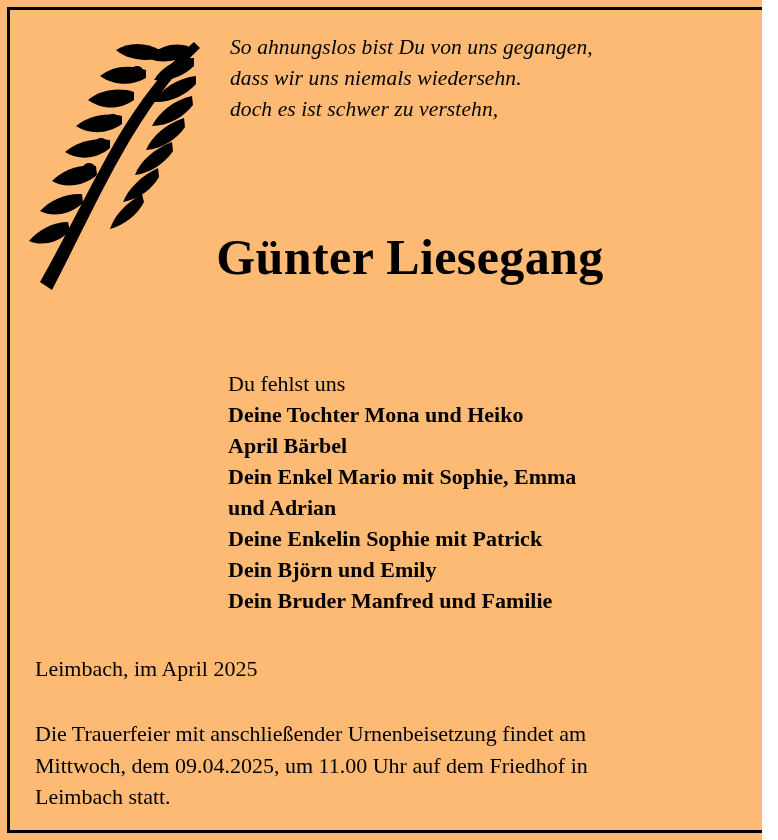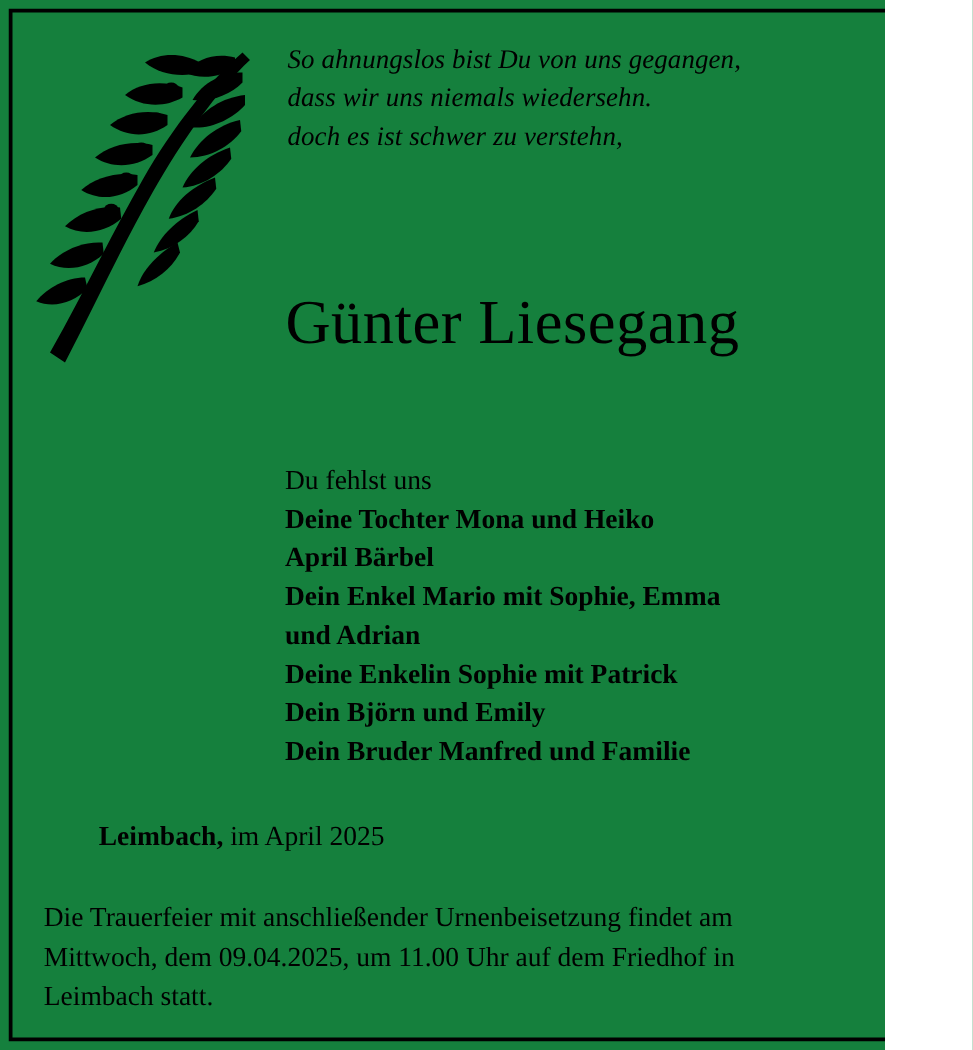--- a/index.html
+++ b/index.html
@@ -2,23 +2,23 @@
 <html><head>
 <meta charset="utf-8">
 <style>
   html, body {
     margin: 0;
     padding: 0;
     background: #ffffff;
   }
   .page {
     position: relative;
-    width: 708px;
+    width: 762px;
     height: 840px;
-    background: #15803d;
+    background: #fdba74;
     box-sizing: border-box;
     overflow: hidden;
     font-family: "Liberation Serif", serif;
     color: #000000;
   }
   .border-frame {
     position: absolute;
     left: 7px;
     top: 7px;
     width: 764px;
@@ -57,21 +57,21 @@
   }
 
   
   .name {
     position: absolute;
     left: 140px;
     top: 218px;
     width: 520px;
     text-align: center;
     font-size: 50px;
-    font-weight: normal;
+    font-weight: bold;
     line-height: 58px;
     letter-spacing: 0.4px;
     white-space: nowrap;
   }
 
   
   .dates {
     position: absolute;
     left: 218px;
     top: 290px;
@@ -94,21 +94,21 @@
   .family .member { font-weight: bold; }
 
   
   .placeline {
     position: absolute;
     left: 25px;
     top: 645px;
     font-size: 22px;
     line-height: 28px;
   }
-  .placeline .place { font-weight: bold; margin-left: 44px; }
+  .placeline .place { font-weight: normal; }
   .placeline .when { font-weight: normal; }
 
   
   .ceremony {
     position: absolute;
     left: 25px;
     top: 708px;
     width: 700px;
     font-size: 22px;
     line-height: 31.5px;

